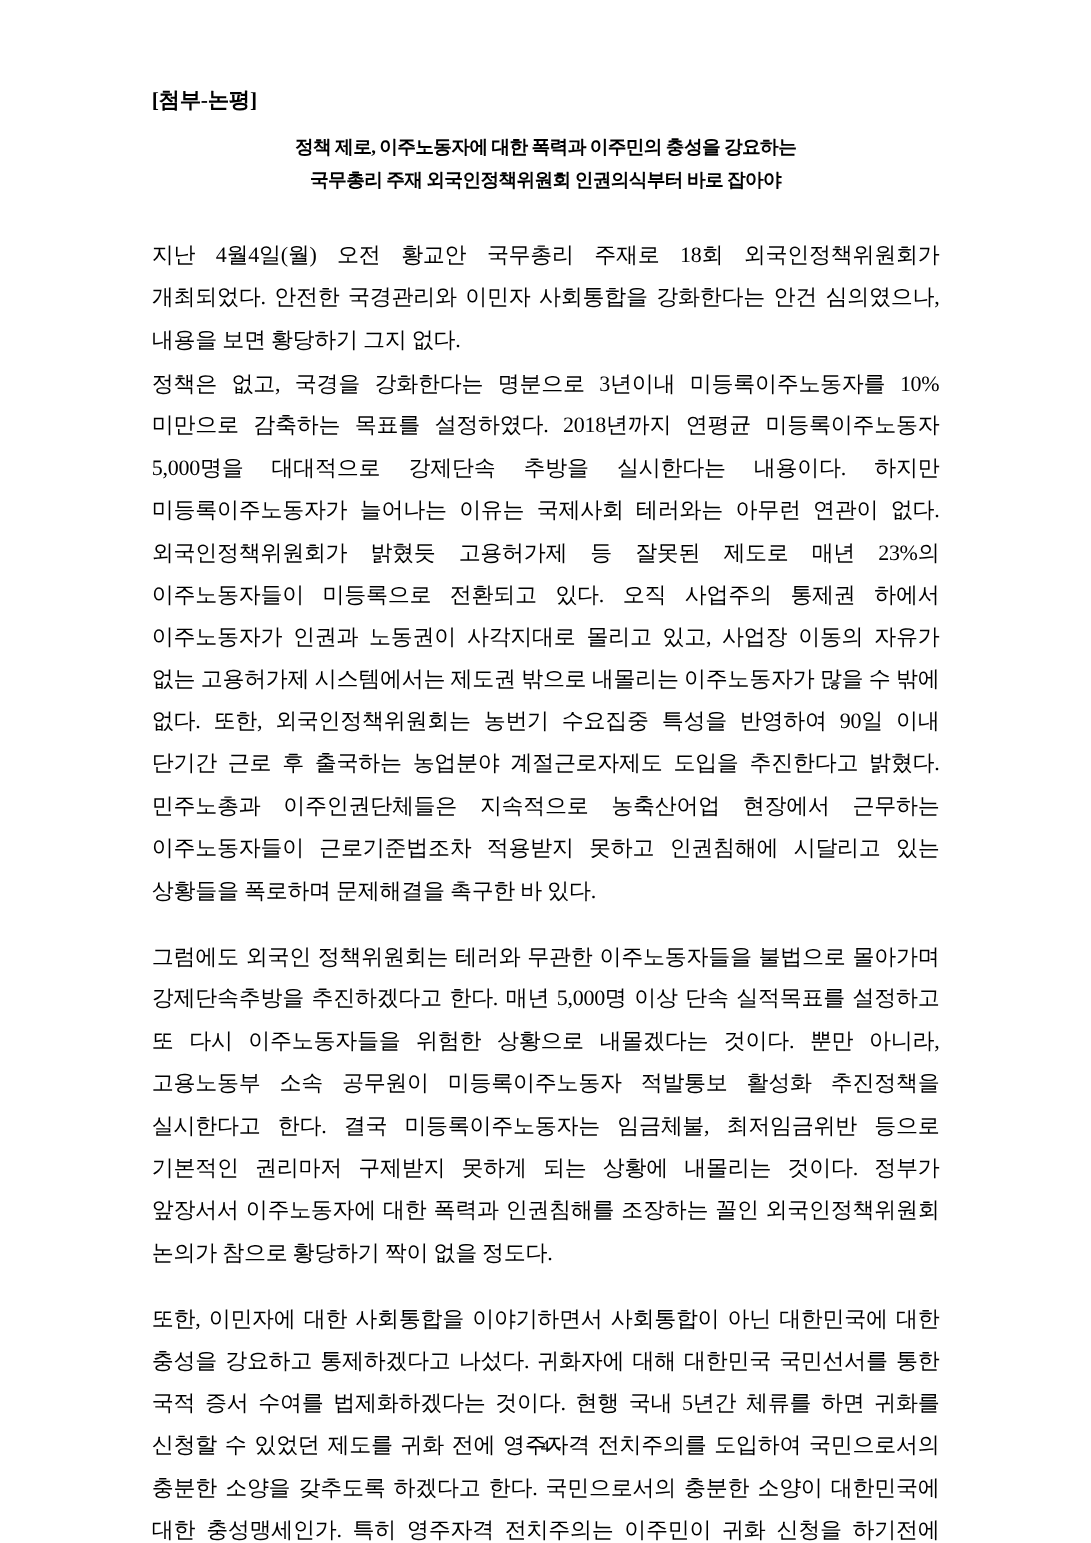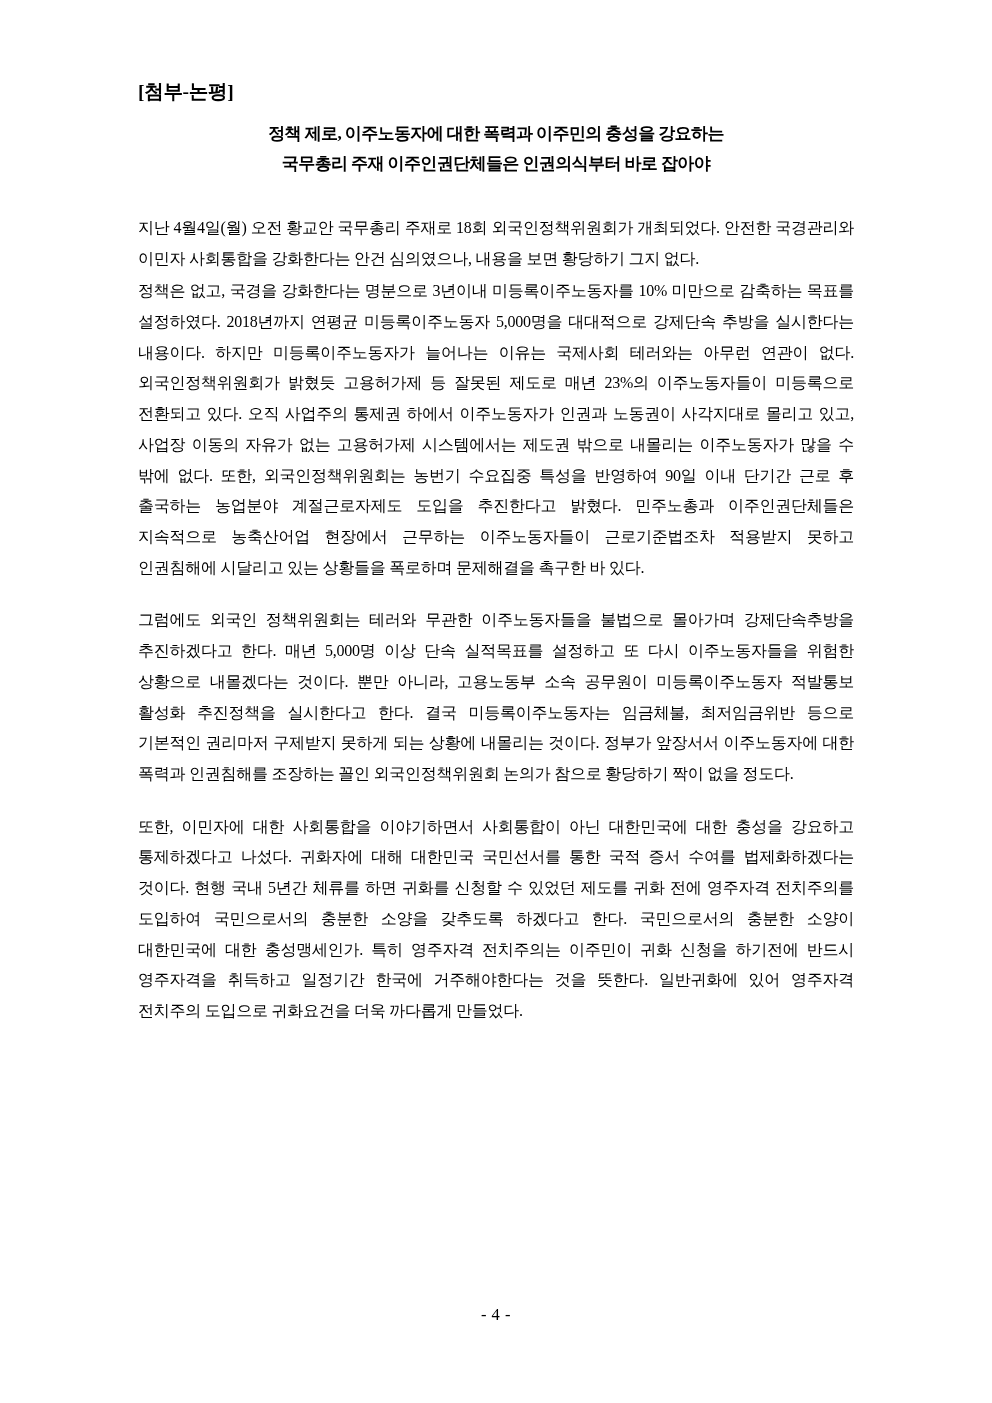--- a/index.html
+++ b/index.html
@@ -36,21 +36,21 @@
     line-height: 1.75;
     letter-spacing: -0.6px;
     margin: 0 0 34px 0;
     padding: 0 4px;
   }
   .doc-title .title-line {
     display: block;
     white-space: nowrap;
   }
   .body-para {
-    font-size: 16px;
+    font-size: 20px;
     line-height: 1.92;
     text-align: justify;
     text-justify: inter-character;
     letter-spacing: -0.25px;
     margin: 0 0 2px 0;
     word-break: keep-all;
   }
   .para-gap {
     height: 20px;
   }
@@ -66,21 +66,21 @@
 </style>
 </head>
 <body>
 
 <div class="page">
 
   <div class="attach-tag">[첨부-논평]</div>
 
   <h1 class="doc-title">
     <span class="title-line">정책 제로, 이주노동자에 대한 폭력과 이주민의 충성을 강요하는</span>
-    <span class="title-line">국무총리 주재 이주인권단체들은 인권의식부터 바로 잡아야</span>
+    <span class="title-line">국무총리 주재 외국인정책위원회 인권의식부터 바로 잡아야</span>
   </h1>
 
   <p class="body-para">지난 4월4일(월) 오전 황교안 국무총리 주재로 18회 외국인정책위원회가 개최되었다. 안전한 국경관리와 이민자 사회통합을 강화한다는 안건 심의였으나, 내용을 보면 황당하기 그지 없다.</p>
 
   <p class="body-para">정책은 없고, 국경을 강화한다는 명분으로 3년이내 미등록이주노동자를 10% 미만으로 감축하는 목표를 설정하였다. 2018년까지 연평균 미등록이주노동자 5,000명을 대대적으로 강제단속 추방을 실시한다는 내용이다. 하지만 미등록이주노동자가 늘어나는 이유는 국제사회 테러와는 아무런 연관이 없다. 외국인정책위원회가 밝혔듯 고용허가제 등 잘못된 제도로 매년 23%의 이주노동자들이 미등록으로 전환되고 있다. 오직 사업주의 통제권 하에서 이주노동자가 인권과 노동권이 사각지대로 몰리고 있고, 사업장 이동의 자유가 없는 고용허가제 시스템에서는 제도권 밖으로 내몰리는 이주노동자가 많을 수 밖에 없다. 또한, 외국인정책위원회는 농번기 수요집중 특성을 반영하여 90일 이내 단기간 근로 후 출국하는 농업분야 계절근로자제도 도입을 추진한다고 밝혔다. 민주노총과 이주인권단체들은 지속적으로 농축산어업 현장에서 근무하는 이주노동자들이 근로기준법조차 적용받지 못하고 인권침해에 시달리고 있는 상황들을 폭로하며 문제해결을 촉구한 바 있다.</p>
 
   <div class="para-gap"></div>
 
   <p class="body-para">그럼에도 외국인 정책위원회는 테러와 무관한 이주노동자들을 불법으로 몰아가며 강제단속추방을 추진하겠다고 한다. 매년 5,000명 이상 단속 실적목표를 설정하고 또 다시 이주노동자들을 위험한 상황으로 내몰겠다는 것이다. 뿐만 아니라, 고용노동부 소속 공무원이 미등록이주노동자 적발통보 활성화 추진정책을 실시한다고 한다. 결국 미등록이주노동자는 임금체불, 최저임금위반 등으로 기본적인 권리마저 구제받지 못하게 되는 상황에 내몰리는 것이다. 정부가 앞장서서 이주노동자에 대한 폭력과 인권침해를 조장하는 꼴인 외국인정책위원회 논의가 참으로 황당하기 짝이 없을 정도다.</p>
 

